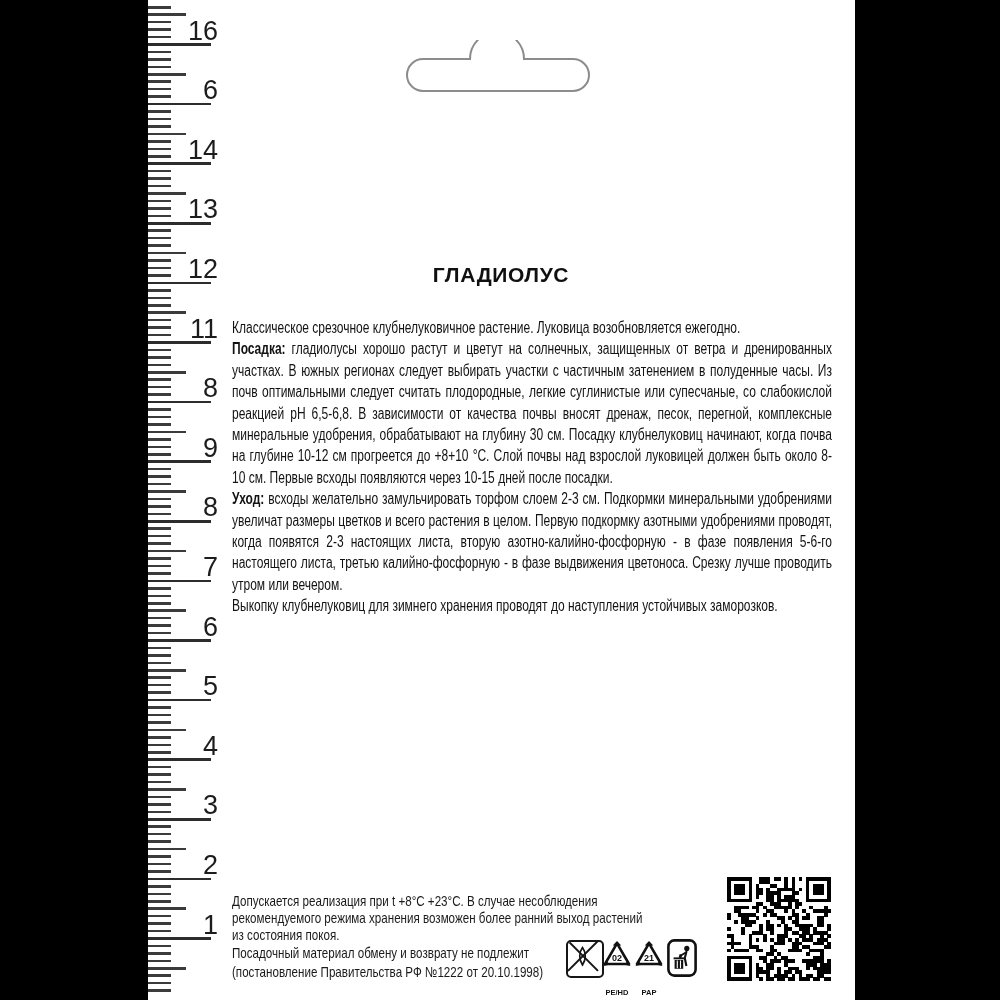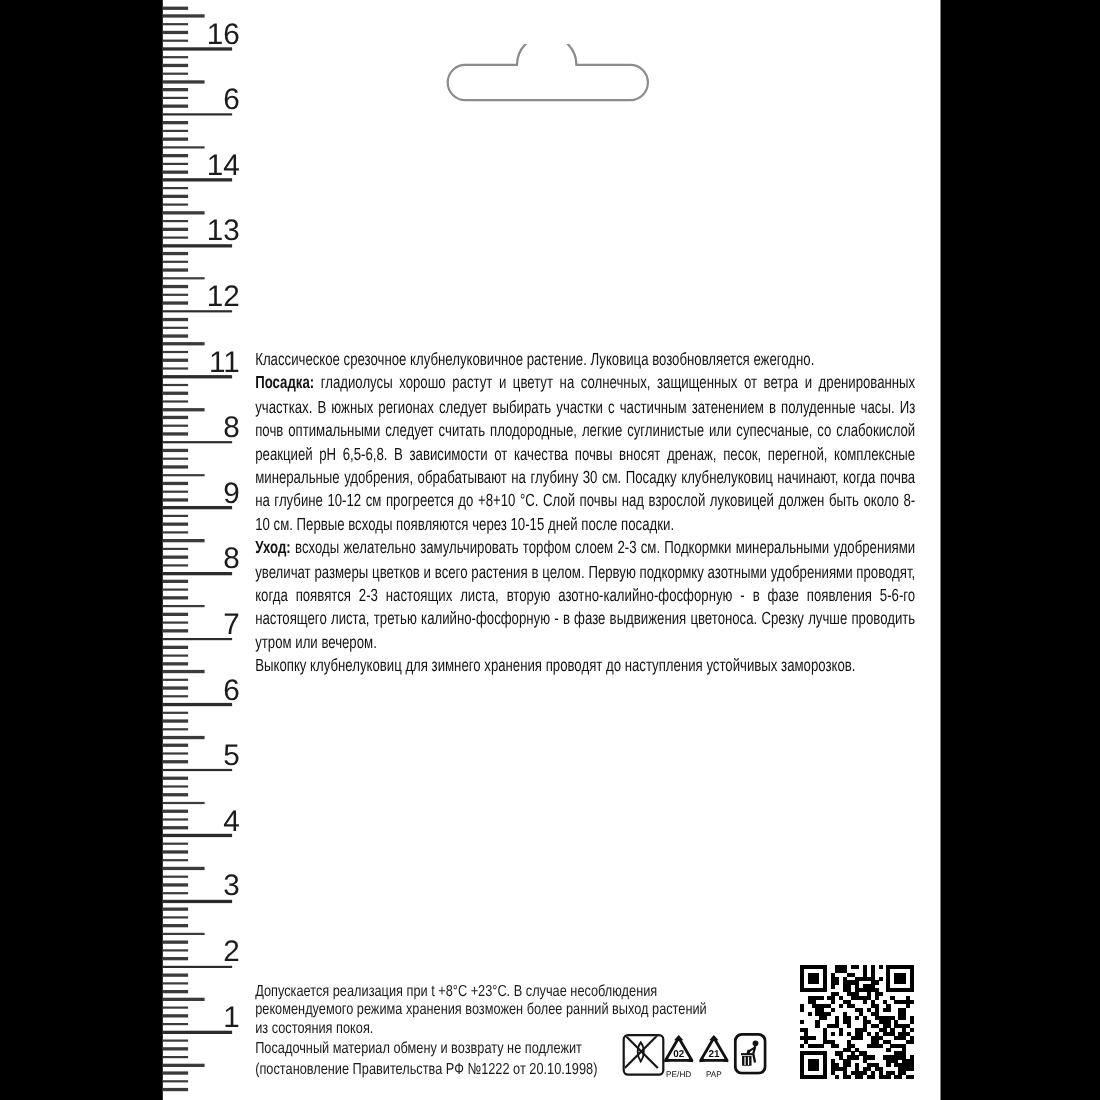--- a/index.html
+++ b/index.html
@@ -48,22 +48,22 @@
   .pkg-icon{position:absolute}
   #icon-crossed{left:566px;top:940px;width:34px;height:34px;
     border:2.4px solid #161616;border-radius:5px;overflow:hidden}
   #icon-crossed .diag{position:absolute;left:-6px;top:13.4px;width:42px;height:2.4px;background:#161616}
   #icon-crossed .d1{transform:rotate(45deg)}
   #icon-crossed .d2{transform:rotate(-45deg)}
   #icon-crossed svg{position:absolute;left:0;top:0}
   .recycle{position:absolute;top:941px;width:30px;text-align:center}
   #recycle-pehd{left:602px}
   #recycle-pap{left:634px}
-  .recycle .code-label{font-size:7.5px;font-weight:normal;letter-spacing:0;
-    line-height:9px;margin-top:1px;color:#111}
+  .recycle .code-label{font-size:7.5px;font-weight:bold;letter-spacing:0;
+    line-height:9px;margin-top:18px;color:#111}
   #icon-tidyman{left:667px;top:939px}
 
   
   #qr{position:absolute;left:727px;top:877px;width:104px;height:104px}
   #qr svg{display:block}
 </style>
 </head>
 <body>
 
 <div class="scan-bar left"></div>
@@ -221,20 +221,21 @@
     <div class="rnum" style="top: 906.5px;">1</div>
   </div>
 
 <svg id="hang-tab" width="196" height="56" viewBox="0 0 196 56">
   <path d="M 23 19 L 70 19 A 27 27 0 0 1 124 19 L 173 19
            A 16 16 0 0 1 189 35 A 16 16 0 0 1 173 51 L 23 51
            A 16 16 0 0 1 7 35 A 16 16 0 0 1 23 19 Z" fill="#ffffff" stroke="#8c8c8c" stroke-width="2"></path>
 </svg>
 
 <div class="titles">
+  <div class="title-ru">ГЛАДИОЛУС</div>
 </div>
 
 <div class="bodytext">
   <p>Классическое срезочное клубнелуковичное растение. Луковица возобновляется ежегодно.</p>
   <p><b>Посадка:</b> <span>гладиолусы хорошо растут и цветут на солнечных, защищенных от ветра и дренированных участках. В южных регионах следует выбирать участки с частичным затенением в полуденные часы. Из почв оптимальными следует считать плодородные, легкие суглинистые или супесчаные, со слабокислой реакцией pH 6,5-6,8. В зависимости от качества почвы вносят дренаж, песок, перегной, комплексные минеральные удобрения, обрабатывают на глубину 30 см. Посадку клубнелуковиц начинают, когда почва на глубине 10-12 см прогреется до +8+10 °С. Слой почвы над взрослой луковицей должен быть около 8-10 см. Первые всходы появляются через 10-15 дней после посадки.</span></p>
   <p><b>Уход:</b> <span>всходы желательно замульчировать торфом слоем 2-3 см. Подкормки минеральными удобрениями увеличат размеры цветков и всего растения в целом. Первую подкормку азотными удобрениями проводят, когда появятся 2-3 настоящих листа, вторую азотно-калийно-фосфорную - в фазе появления 5-6-го настоящего листа, третью калийно-фосфорную - в фазе выдвижения цветоноса. Срезку лучше проводить утром или вечером.</span></p>
   <p>Выкопку клубнелуковиц для зимнего хранения проводят до наступления устойчивых заморозков.</p>
 </div>
 
 <div class="storage">Допускается реализация при t +8°С +23°С. В случае несоблюдения рекомендуемого режима хранения возможен более ранний выход растений из состояния покоя.</div>

